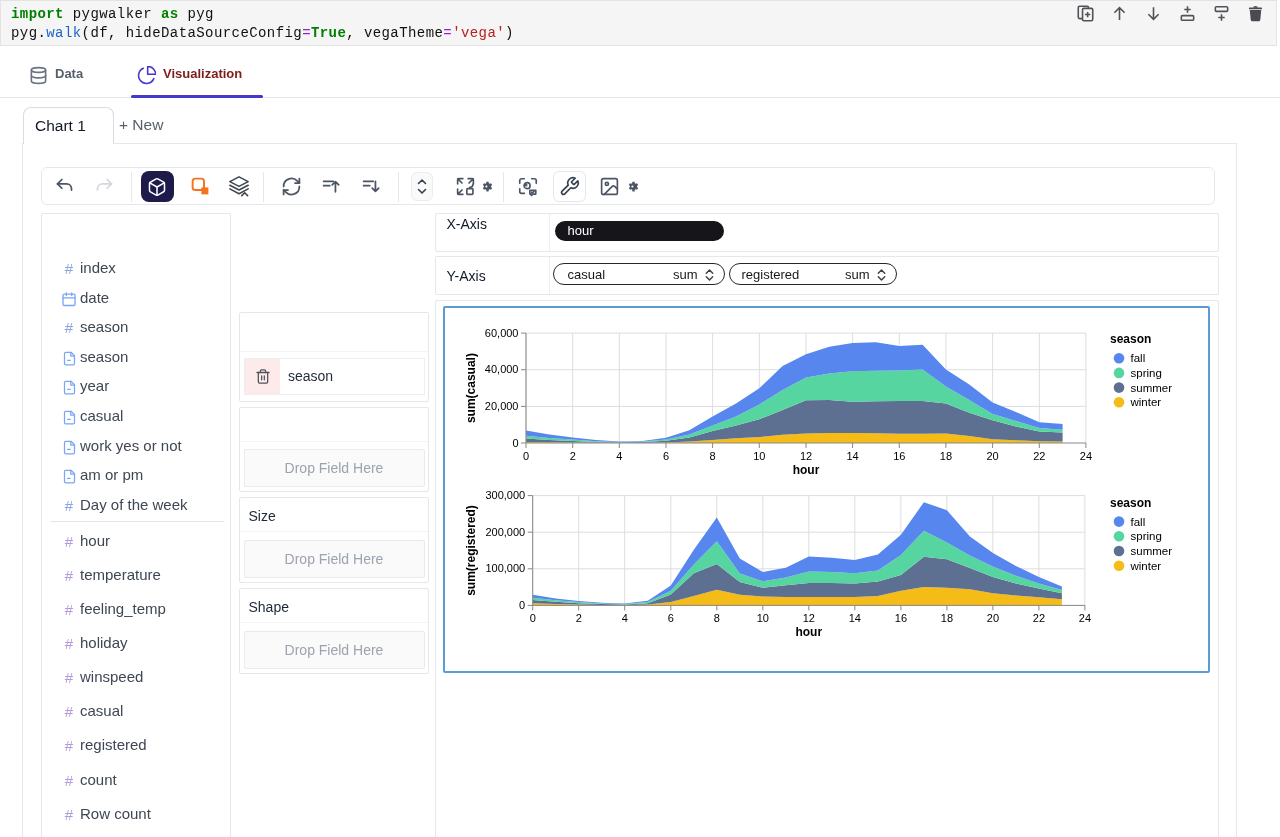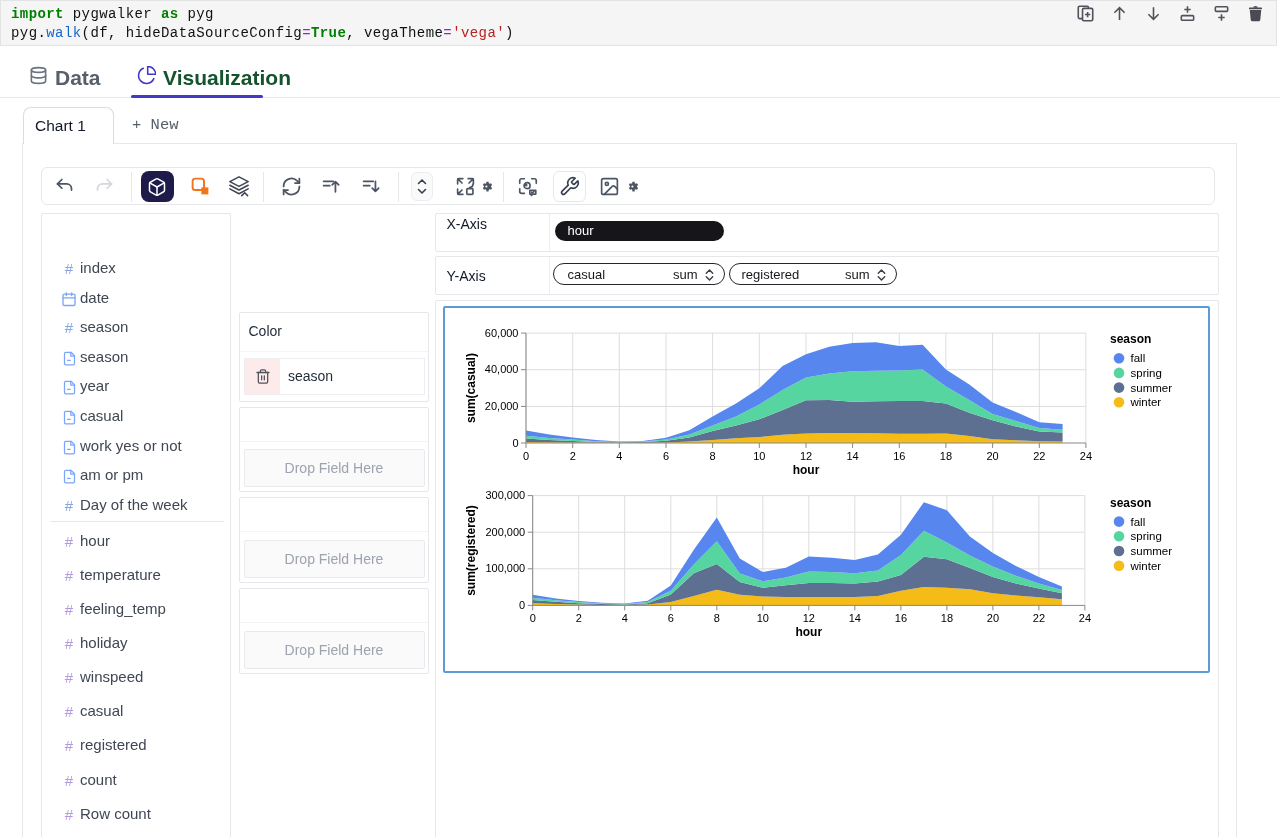--- a/index.html
+++ b/index.html
@@ -14,26 +14,26 @@
     padding:4px 0 0 10px; color:#111; letter-spacing:0.42px; }
   .kw { color:#008000; font-weight:bold; }
   .fn { color:#1b65c7; }
   .op { color:#a21ccf; }
   .st { color:#ba2121; }
   .celltools { left:1070px; top:5px; width:200px; height:20px; }
   .celltools svg { position:absolute; top:0; }
   
   .tabline { left:0; top:97px; width:1280px; height:1px; background:#e5e7eb; }
   .tab-underline { left:131px; top:95px; width:132px; height:3px; background:#4338ca; border-radius:2px; }
-  .tabtext { font-size:21px; font-weight:600; }
+  .tabtext { font-size:13px; font-weight:600; }
   
   #charttab { left:23px; top:107px; width:91px; height:37px; background:#fff;
     border:1px solid #d9dce1; border-bottom:none; border-radius:8px 8px 0 0; z-index:3;
     font-size:15.5px; color:#111827; line-height:36px; padding-left:11px; }
-  #newtab { left:132px; top:107px; width:80px; height:36px; font-size:15.5px; color:#57606a; line-height:36px;font-family:Liberation Mono, monospace; }
+  #newtab { left:119px; top:107px; width:80px; height:36px; font-size:15.5px; color:#57606a; line-height:36px; }
   
   #outer { left:22px; top:143px; width:1215px; height:700px; border:1px solid #e5e7eb; border-bottom:none; background:#fff; }
   
   #toolbar { left:41px; top:166.5px; width:1174px; height:38px; border:1px solid #e5e7eb; border-radius:6px; background:#fff; }
   #toolbar svg, #toolbar .tsep, #toolbar .tbox { position:absolute; }
   .tsep { width:1px; height:30px; top:4px; background:#e5e7eb; }
   .tbox { border-radius:8px; }
   
   .panel { border:1px solid #e5e7eb; border-radius:2px; background:#fff; }
   .ptitle { font-size:14px; color:#1f2937; padding:10px 0 0 9px; }
@@ -97,21 +97,21 @@
         <path d="M3 12a9 3 0 0 0 18 0"></path>
   </svg>
 </div>
 <div class="abs tabtext" style="left:55px;top:66px;color:#57606a">Data</div>
 <div class="abs" style="left:137px;top:66px">
   <svg width="19" height="19" viewBox="0 0 24 24" fill="none" stroke="#4338ca" stroke-width="2" stroke-linecap="round" stroke-linejoin="round">
     <path d="M21.21 15.89A10 10 0 1 1 8 2.83"></path>
         <path d="M22 12A10 10 0 0 0 12 2v10z" transform="translate(1.5,-1.5)"></path>
   </svg>
 </div>
-<div class="abs tabtext" style="left:163px;top:66px;color:#14532d">Visualization</div>
+<div class="abs tabtext" style="left:163px;top:66px;color:#7f1d1d">Visualization</div>
 
 <div class="abs" id="outer"></div>
 <div class="abs" id="charttab">Chart 1</div>
 <div class="abs" id="newtab">+ New</div>
 
 <div class="abs" id="toolbar">
 
   <svg style="left:12px;top:8px" width="21" height="21" viewBox="0 0 24 24" fill="none" stroke="#4b5563" stroke-width="2" stroke-linecap="round" stroke-linejoin="round">
     <path d="M9 14 4 9l5-5"></path>
         <path d="M4 9h10.5a5.5 5.5 0 0 1 5.5 5.5v1.5"></path>
@@ -300,43 +300,44 @@
         <span class="ficon hash hpurp">#</span>
         <span class="ftext">count</span>
       </div>
 <div class="frow" style="top:590.1px">
         <span class="ficon hash hpurp">#</span>
         <span class="ftext">Row count</span>
       </div>
 </div>
 
 <div class="abs panel" style="left:238.5px;top:312px;width:190px;height:90px">
-  <div class="ptitle">Color</div>
   <div class="pdiv" style="top:37.5px"></div>
   <div style="position:absolute;left:4.5px;top:44.5px;width:181px;height:37px;border:1px solid #eceef1;background:#fff">
     <div style="position:absolute;left:0;top:0;width:35px;height:35px;background:#fdeaea;text-align:center">
       <svg width="16" height="17" viewBox="0 0 24 24" fill="none" stroke="#52525b" stroke-width="1.9" stroke-linecap="round" stroke-linejoin="round" style="margin-top:9px">
         <path d="M3 6h18"></path>
             <path d="M19 6v14a2 2 0 0 1-2 2H7a2 2 0 0 1-2-2V6"></path>
             <path d="M8 6V4a2 2 0 0 1 2-2h4a2 2 0 0 1 2 2v2"></path>
             <path d="M10 11v6M14 11v6"></path>
       </svg>
     </div>
     <div style="position:absolute;left:43px;top:9px;font-size:14px;color:#1f2937">season</div>
   </div>
 </div>
 <div class="abs panel" style="left:238.5px;top:407px;width:190px;height:85px">
   <div class="pdiv" style="top:33px"></div>
   <div class="dropbox" style="top:41px">Drop Field Here</div>
 </div>
 <div class="abs panel" style="left:238.5px;top:497px;width:190px;height:86px">
+  <div class="ptitle">Size</div>
   <div class="pdiv" style="top:33px"></div>
   <div class="dropbox" style="top:42px">Drop Field Here</div>
 </div>
 <div class="abs panel" style="left:238.5px;top:588px;width:190px;height:86px">
+  <div class="ptitle">Shape</div>
   <div class="pdiv" style="top:33px"></div>
   <div class="dropbox" style="top:42px">Drop Field Here</div>
 </div>
 
 <div class="abs panel" style="left:434.5px;top:212.5px;width:784px;height:39.5px">
   <div class="axlabel" style="top:2px">X-Axis</div>
   <div class="axdiv"></div>
   <div style="position:absolute;left:119px;top:7px;width:169px;height:20px;background:#16161a;border-radius:10px;color:#fff;font-size:13px;line-height:20px;padding-left:13px">hour</div>
 </div>
 <div class="abs panel" style="left:434.5px;top:256px;width:784px;height:39px">

